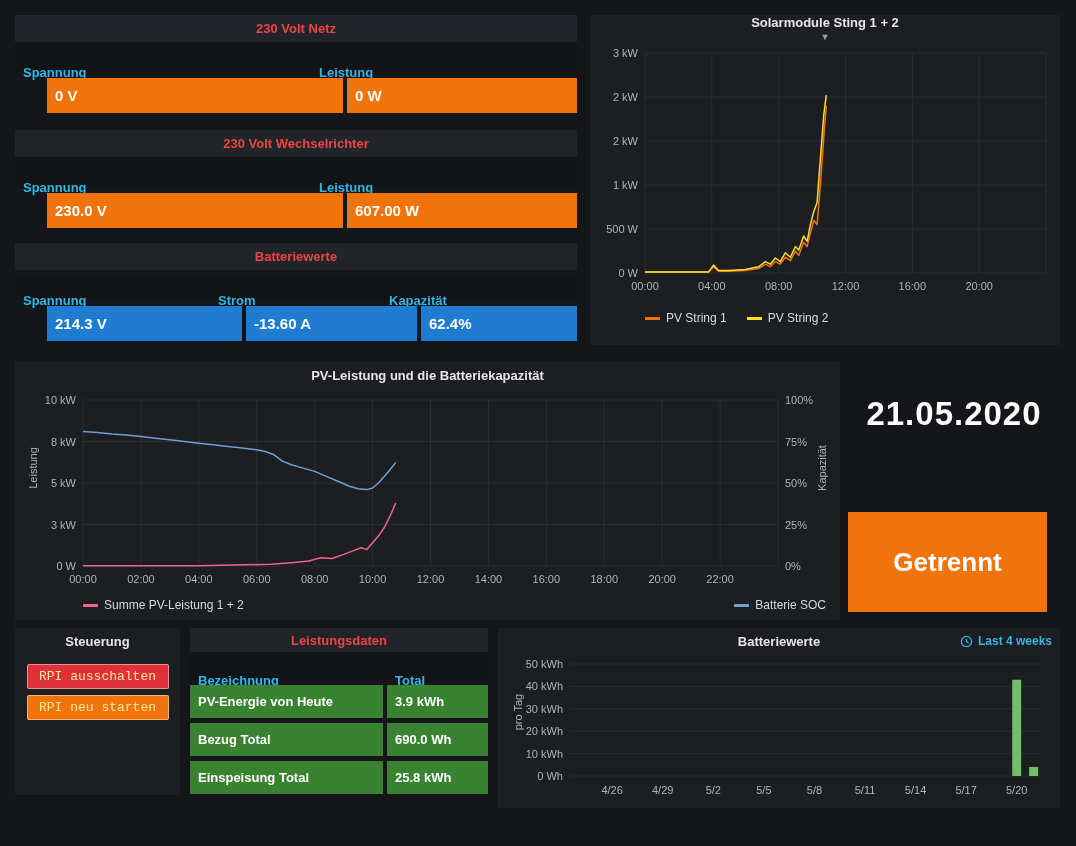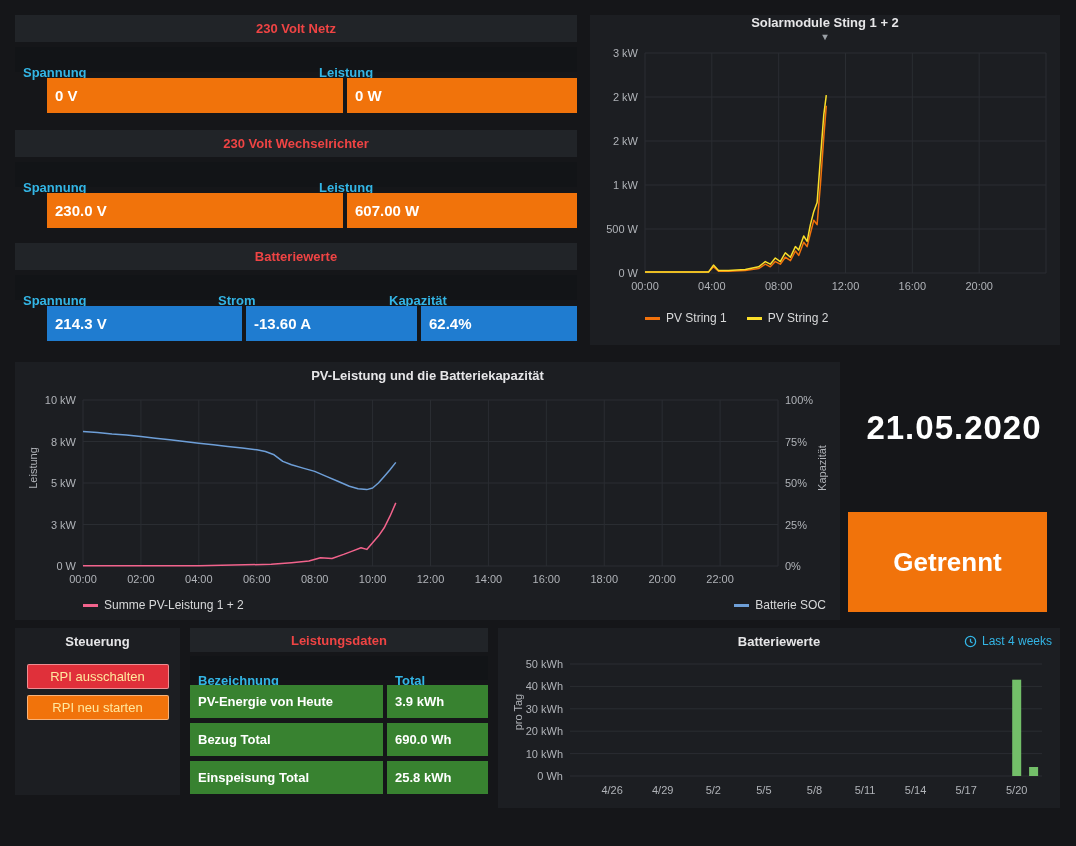--- a/index.html
+++ b/index.html
@@ -27,33 +27,33 @@
   .legend { display:flex; gap:20px; font-size:12px; color:#d8d9da; align-items:center; margin-top:4px; }
   .legend-item { display:flex; align-items:center; cursor:pointer; }
   .legend-line { display:inline-block; width:15px; height:3px; margin-right:6px; }
   .vlabel { position:absolute; transform:rotate(-90deg); transform-origin:center; font-size:11px; color:var(--axis-text); text-align:center; }
 
   
   #p-date { position:absolute; display:flex; align-items:center; justify-content:center; font-size:33px; font-weight:bold; color:#fff; letter-spacing:1px; }
   #p-status { position:absolute; display:flex; align-items:center; justify-content:center; background:var(--orange); font-size:26px; font-weight:bold; color:#fff; cursor:default; }
 
   
-  .btn { display:block; width:142px; height:25px; margin:6px auto 0; border-radius:2px; font-size:13px; font-family:Liberation Sans, sans-serif; color:var(--button-text); border:1px solid rgba(255,255,255,0.45); cursor:pointer; }
+  .btn { display:block; width:142px; height:25px; margin:6px auto 0; border-radius:2px; font-size:13px; font-family:Liberation Mono, monospace; color:var(--button-text); border:1px solid rgba(255,255,255,0.45); cursor:pointer; }
   .btn.red { background:var(--red); }
   .btn.orange { background:var(--orange); }
 
   
   .lthead { height:24px; background:var(--thead-bg); display:flex; margin-top:4px; align-items:center; }
   .lth1 { width:197px; padding-left:8px; } .lth2 { padding-left:8px; }
   .lrow { display:flex; gap:4px; height:33px; margin-top:5px; }
   .lcell { display:flex; align-items:center; padding-left:8px; background:var(--green); color:#fff; font-weight:bold; font-size:13px; }
   .llabel { width:193px; } .lval { flex:1; }
 
   
-  .range-link { position:absolute; right:8px; top:0; height:26px; display:flex; align-items:center; gap:5px; color:var(--link-blue); font-size:12px; font-weight:normal; cursor:pointer; }
+  .range-link { position:absolute; right:8px; top:0; height:26px; display:flex; align-items:center; gap:5px; color:var(--link-blue); font-size:12px; font-weight:bold; cursor:pointer; }
 </style>
 </head>
 <body>
 
 <div class="dashboard">
 
   <div class="vtable" style="left:15px;top:15px;width:562px;">
     <div class="strip">230 Volt Netz</div>
     <div class="thead">
       <div class="th c2-1">Spannung</div>
@@ -192,21 +192,21 @@
         <span class="legend-line" style="background: rgb(242, 99, 140);"></span>
         <span>Summe PV-Leistung 1 + 2</span>
       </span>
       <span class="legend-item">
         <span class="legend-line" style="background: rgb(110, 159, 216);"></span>
         <span>Batterie SOC</span>
       </span>
     </div>
   </div>
 
-  <div id="p-date" style="left:848px;top:362px;width:212px;height:132px;text-align:right;">
+  <div id="p-date" style="left:848px;top:348px;width:212px;height:132px;text-align:right;">
     <span>21.05.2020</span>
   </div>
 
   <div id="p-status" style="left:848px;top:512px;width:199px;height:100px;">
     <span>Getrennt</span>
   </div>
 
   <div class="panel" style="left:15px;top:628px;width:165px;height:167px;">
     <div class="ptitle">
       <span>Steuerung</span>

